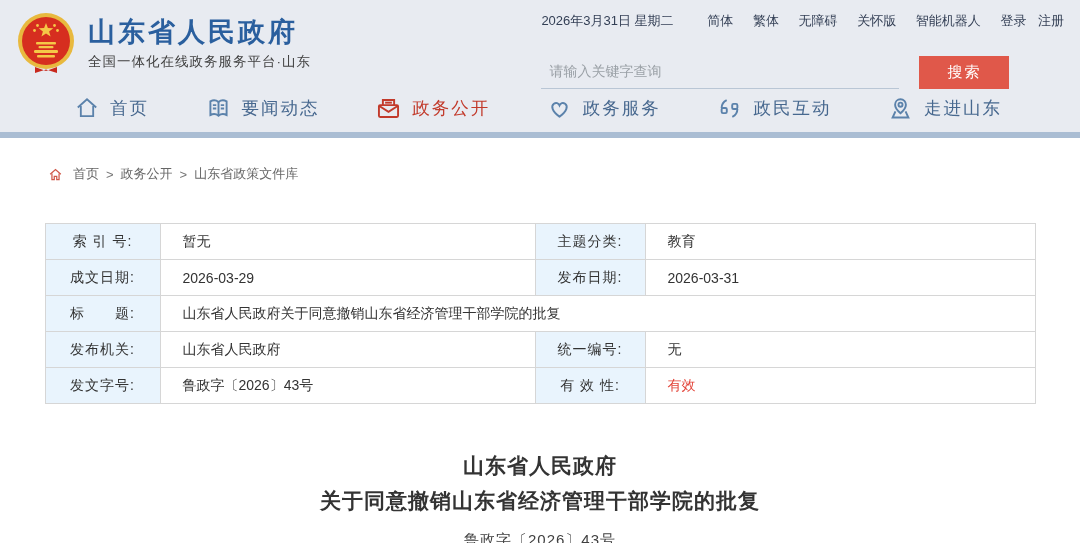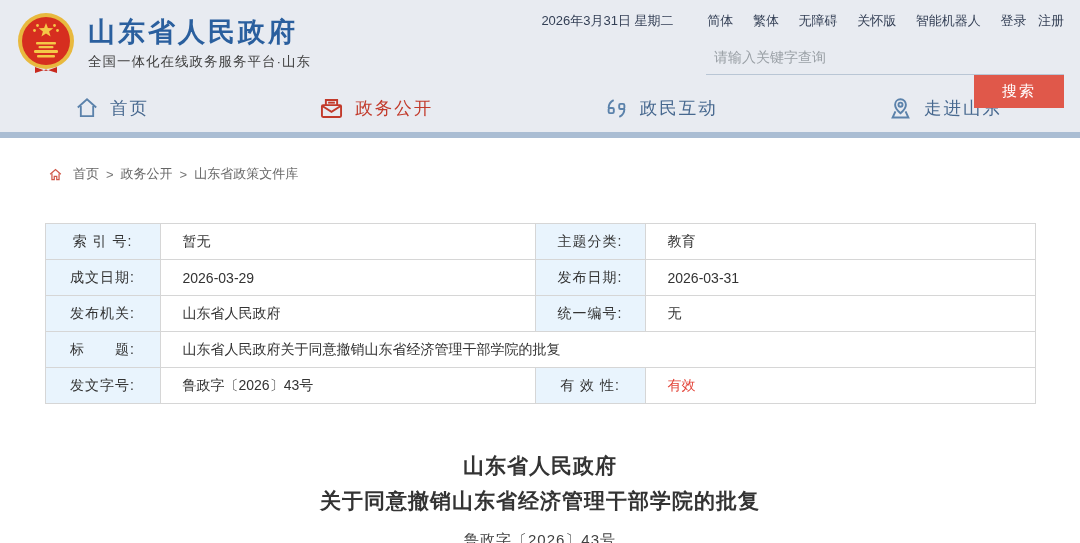--- a/index.html
+++ b/index.html
@@ -13,21 +13,21 @@
   .emblem { width:60px; height:62px; flex:0 0 auto; }
   .brand-text { margin-left:12px; }
   .site-title { font-size:27px; font-weight:bold; color:#2a5f9e; letter-spacing:3px; line-height:32px; }
   .site-subtitle { font-size:13.5px; color:#404040; letter-spacing:1px; margin-top:5px; }
 
   .header-right { position:absolute; top:12px; right:16px; text-align:right; }
   .utility-row { font-size:13px; color:#333f55; white-space:nowrap; }
   .utility-row .date { margin-right:14px; }
   .utility-row a { color:#333f55; text-decoration:none; margin-left:16px; cursor:pointer;font-family:Liberation Serif, serif; }
   .utility-row a.tight { margin-left:8px; }
-  .search-row { margin-top:15px; display:flex; align-items:flex-end;flex-direction:column; }
+  .search-row { margin-top:26px; display:flex; align-items:flex-end; }
   .search-input { width:358px; height:30px; background:transparent; border:none;
     border-bottom:1px solid #b9c6d5; outline:none; font-size:14px; color:#333; padding:0 4px 6px 8px; }
   .search-input::placeholder { color:#9aa0a6; }
   .search-btn { width:90px; height:33px; margin-left:20px; background:#e0584a; color:#fff;
     border:none; font-size:15px; cursor:pointer; letter-spacing:2px; }
 
   
   .nav { display:flex; justify-content:space-between; align-items:center;
     height:46px; padding:0 78px 2px 74px; }
   .nav-item { display:flex; align-items:center; gap:10px; font-size:17.5px; color:#47688f;
@@ -102,28 +102,42 @@
   </div>
 
   <div class="nav">
     <div class="nav-item">
       <svg width="26" height="26" viewBox="0 0 24 24" fill="none" stroke-width="1.7">
         <path d="M3.5 11.5 L12 4 L20.5 11.5"></path>
           <path d="M6.3 10.2 V19.5 H17.7 V10.2"></path>
       </svg>
       <span>首页</span>
     </div>
+    <div class="nav-item">
+      <svg width="27" height="27" viewBox="0 0 24 24" fill="none" stroke-width="1.7">
+        <path d="M12 6.2 C10 4.6 6.8 4.6 4.8 5.6 V17.8 C6.8 16.8 10 16.8 12 18.4 C14 16.8 17.2 16.8 19.2 17.8 V5.6 C17.2 4.6 14 4.6 12 6.2 Z"></path>
+        <path d="M12 6.2 V18.4"></path>
+          <path d="M7 9 H10 M7 12 H10 M14 9 H17 M14 12 H17"></path>
+      </svg>
+      <span>要闻动态</span>
+    </div>
     <div class="nav-item active">
       <svg width="27" height="27" viewBox="0 0 24 24" fill="none" stroke-width="1.7">
         <path d="M7 9 V4.5 H17 V9"></path>
           <path d="M9 6.8 H15"></path>
         <rect x="3.5" y="9" width="17" height="10.5" rx="1"></rect>
         <path d="M3.5 9.6 L12 15 L20.5 9.6"></path>
       </svg>
       <span>政务公开</span>
+    </div>
+    <div class="nav-item">
+      <svg width="27" height="27" viewBox="0 0 24 24" fill="none" stroke-width="1.7">
+        <path d="M12 19.2 C5.4 14.6 4.2 10 7 7.8 C9 6.3 11.1 7.2 12 9.2 C12.9 7.2 15 6.3 17 7.8 C19.8 10 18.6 14.6 12 19.2 Z"></path>
+      </svg>
+      <span>政务服务</span>
     </div>
     <div class="nav-item">
       <svg width="27" height="27" viewBox="0 0 24 24" fill="none" stroke-width="1.7">
         <path d="M9.5 4.5 C6.5 6 5 8.5 5 11.5"></path>
           <rect x="5" y="11.5" width="4.6" height="4.6" rx="1.2"></rect>
         <path d="M14.5 19.5 C17.5 18 19 15.5 19 12.5"></path>
           <rect x="14.4" y="7.9" width="4.6" height="4.6" rx="1.2"></rect>
       </svg>
       <span>政民互动</span>
     </div>
@@ -159,28 +173,28 @@
     <td class="lbl col-l2">主题分类:</td>
     <td class="val col-v2">教育</td>
   </tr>
   <tr>
     <td class="lbl">成文日期:</td>
     <td class="val">2026-03-29</td>
     <td class="lbl">发布日期:</td>
     <td class="val">2026-03-31</td>
   </tr>
   <tr>
+    <td class="lbl">标　　题:</td>
+    <td class="val" colspan="3">山东省人民政府关于同意撤销山东省经济管理干部学院的批复</td>
+  </tr>
+  <tr>
     <td class="lbl">发布机关:</td>
     <td class="val">山东省人民政府</td>
     <td class="lbl">统一编号:</td>
     <td class="val">无</td>
-  </tr>
-  <tr>
-    <td class="lbl">标　　题:</td>
-    <td class="val" colspan="3">山东省人民政府关于同意撤销山东省经济管理干部学院的批复</td>
   </tr>
   <tr>
     <td class="lbl">发文字号:</td>
     <td class="val">鲁政字〔2026〕43号</td>
     <td class="lbl">有 效 性:</td>
     <td class="val red">有效</td>
   </tr>
 </tbody>
   </table>
 

